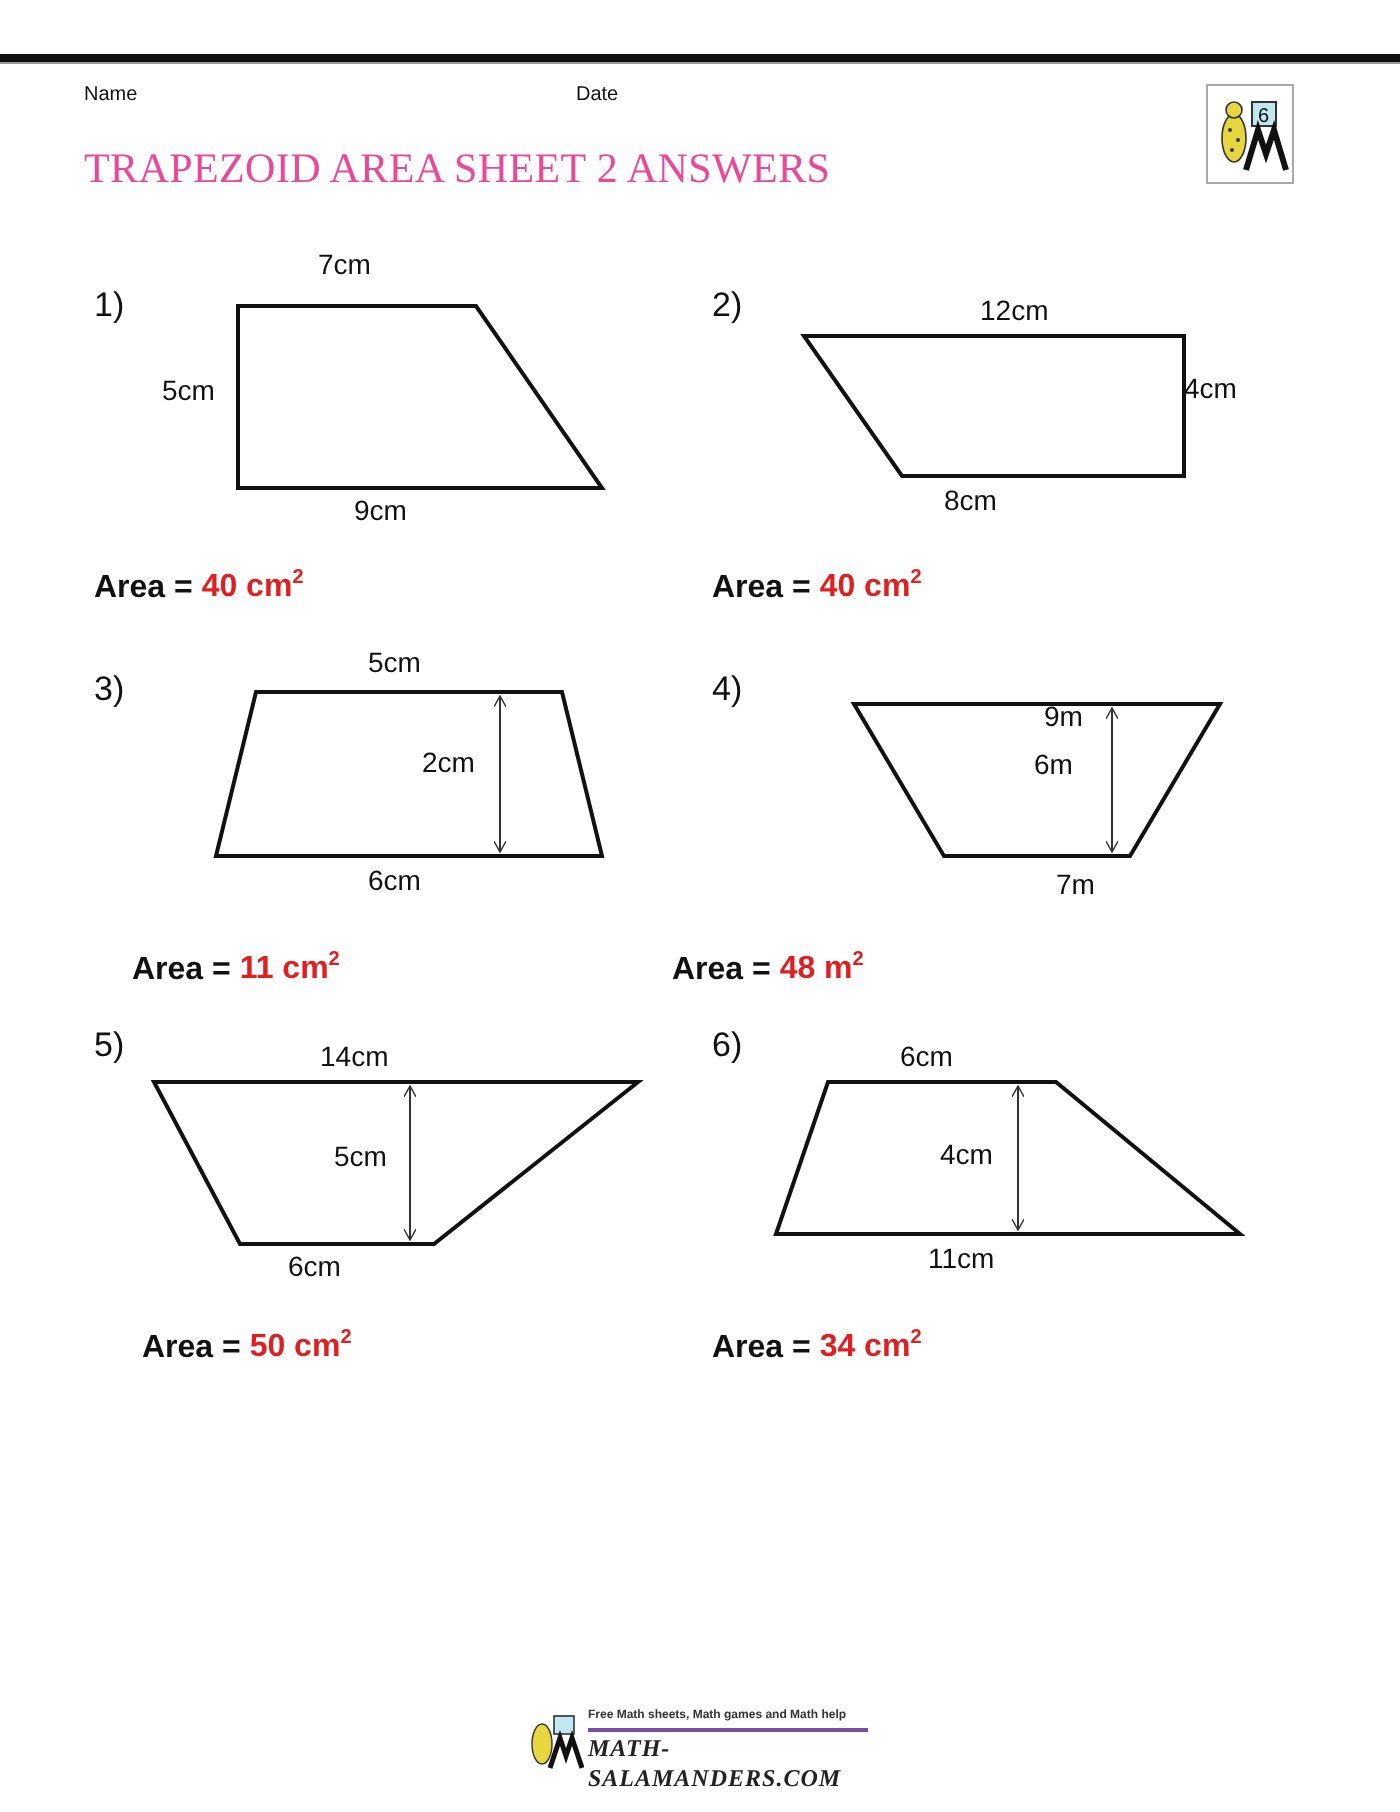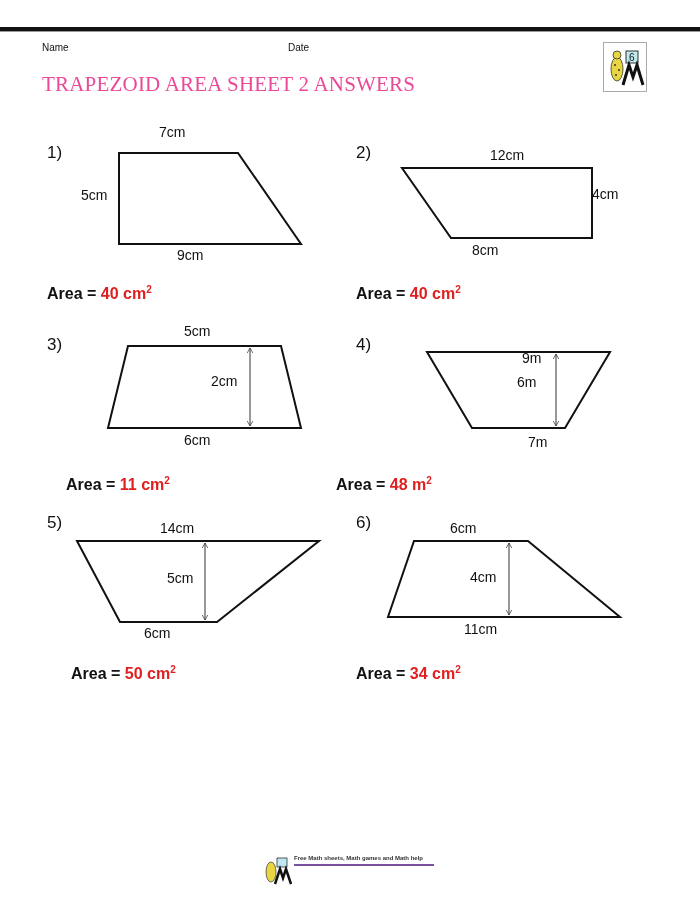--- a/index.html
+++ b/index.html
@@ -108,13 +108,14 @@
 <div class="area" style="left:356px;top:664px;"><span>Area = </span><span class="ans"><span>34 cm</span><sup>2</sup></span></div>
 
 <div class="footer">
   <svg width="30" height="30" viewBox="0 0 30 30">
     <ellipse cx="9" cy="17" rx="5" ry="10" fill="#e8d640" stroke="#333" stroke-width="0.7"></ellipse>
     <rect x="15" y="3" width="10" height="9" fill="#bfe8f0" stroke="#333" stroke-width="0.8"></rect>
     <path d="M13 29 L18 14 L21 23 L24 14 L29 29" stroke="#111" stroke-width="2.5" fill="none"></path>
   </svg>
   <div class="footer-tag">Free Math sheets, Math games and Math help</div>
   <div class="footer-line"></div>
+  <div class="footer-site">MATH-SALAMANDERS.COM</div>
 </div>
 
 </body></html>

